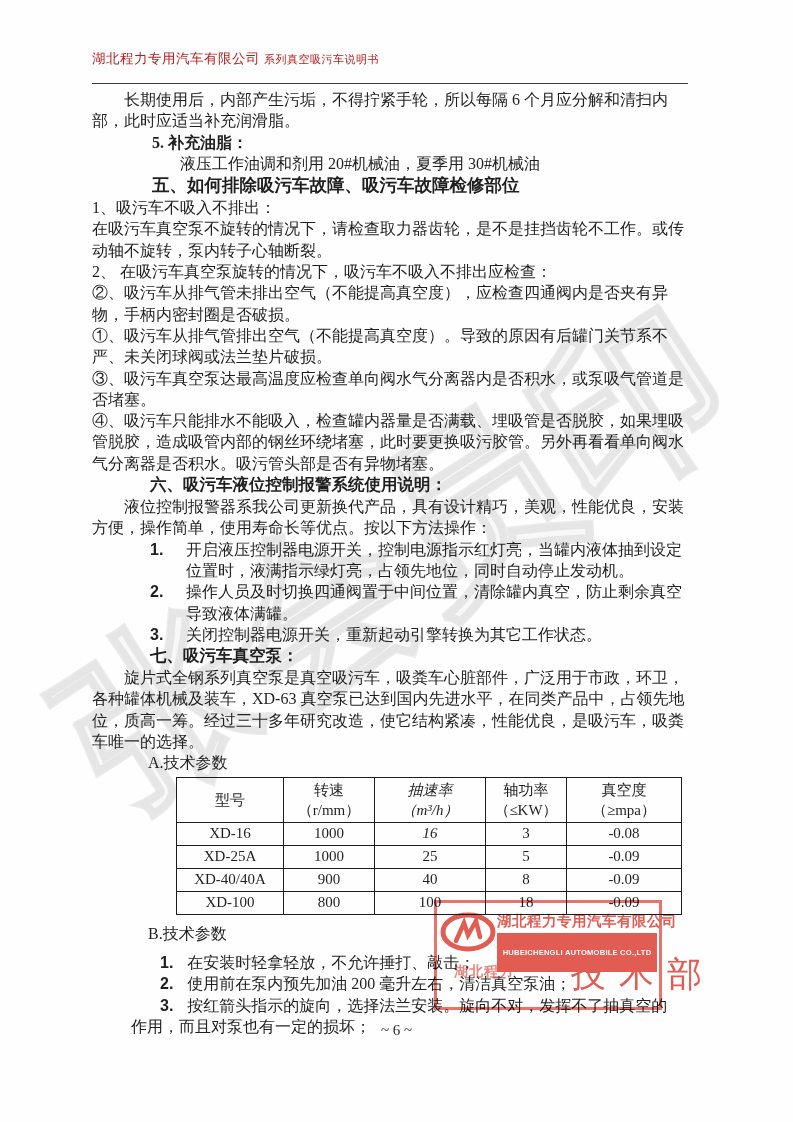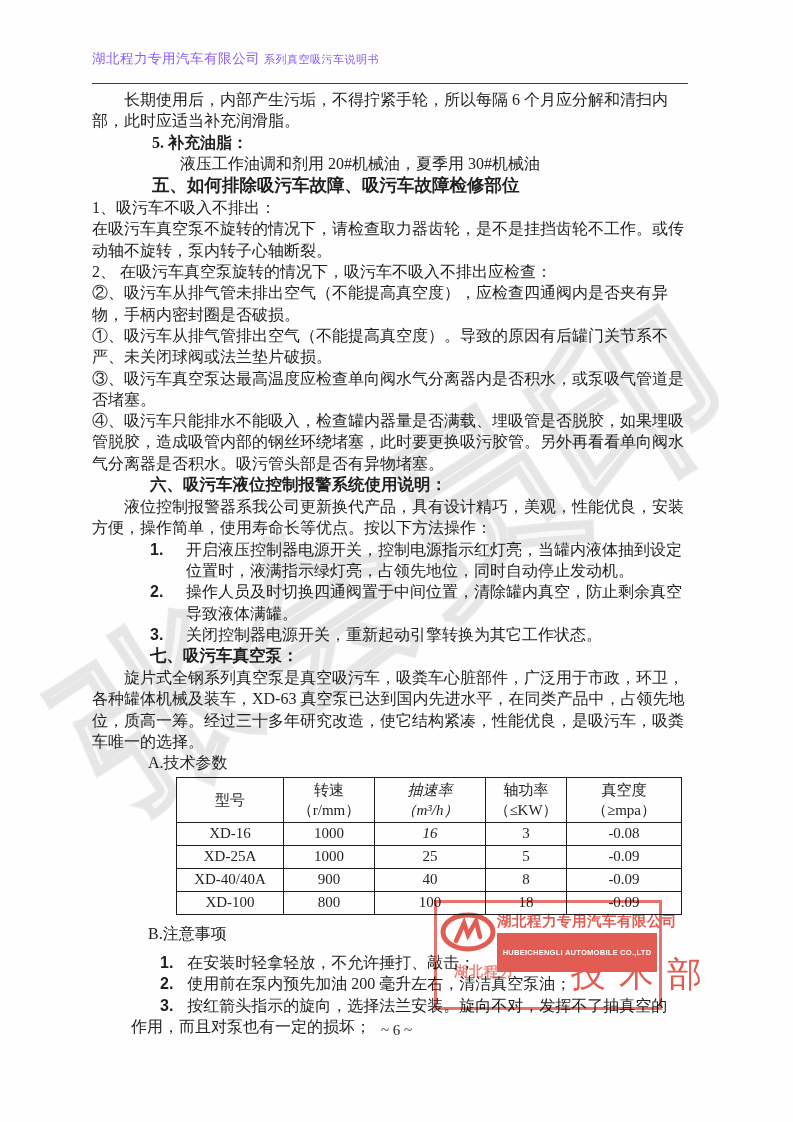--- a/index.html
+++ b/index.html
@@ -3,21 +3,21 @@
 <meta charset="utf-8">
 <style>
   html,body { margin:0; padding:0; background:#888; }
   .page {
     position:relative; width:793px; height:1122px; margin:0 auto;
     background:#fefefe; overflow:hidden;
     font-family:"Liberation Serif","DejaVu Serif",serif;
     color:#1f1f1f;
   }
   .content { position:absolute; left:92px; top:50px; width:596px; }
-  .hdr { font-size:13.5px; color:#8b5cf6; letter-spacing:0.5px; }
+  .hdr { font-size:13.5px; color:#b91c1c; letter-spacing:0.5px; }
   .hdr .hdr-sub { font-size:11px; }
   .rule { border:none; border-top:1.8px solid #3c3c3c; margin:15px 0 5px 0; }
   .body { font-size:16px; line-height:21.3px; }
   .p  { text-indent:2em; }
   .h5 { font-weight:bold; padding-left:60px; }
   .oil { padding-left:88px; }
   .sec { font-weight:bold; font-size:17.5px; padding-left:60px; line-height:23px; }
   .sec-s { font-weight:bold; font-size:16.5px; padding-left:58px; line-height:22px; }
   .lbl { padding-left:56px; }
   ol.steps { margin:0; padding:0 0 0 94px; }
@@ -169,21 +169,21 @@
             <tr>
               <td>XD-100</td>
               <td>800</td>
               <td>100</td>
               <td>18</td>
               <td>-0.09</td>
             </tr>
           </tbody>
       </table>
 
-      <div class="lbl">B.注意事项</div>
+      <div class="lbl">B.技术参数</div>
       <ul class="notes">
         <li><span class="num">1.</span><span>在安装时轻拿轻放，不允许捶打、敲击；</span></li>
         <li><span class="num">2.</span><span>使用前在泵内预先加油 200 毫升左右，清洁真空泵油；</span></li>
         <li><span class="num">3.</span><span>按红箭头指示的旋向，选择法兰安装。旋向不对，发挥不了抽真空的作用，而且对泵也有一定的损坏；</span></li>
       </ul>
     </div>
   </div>
 
   <div class="stamp">
     <span class="stamp-logo">

